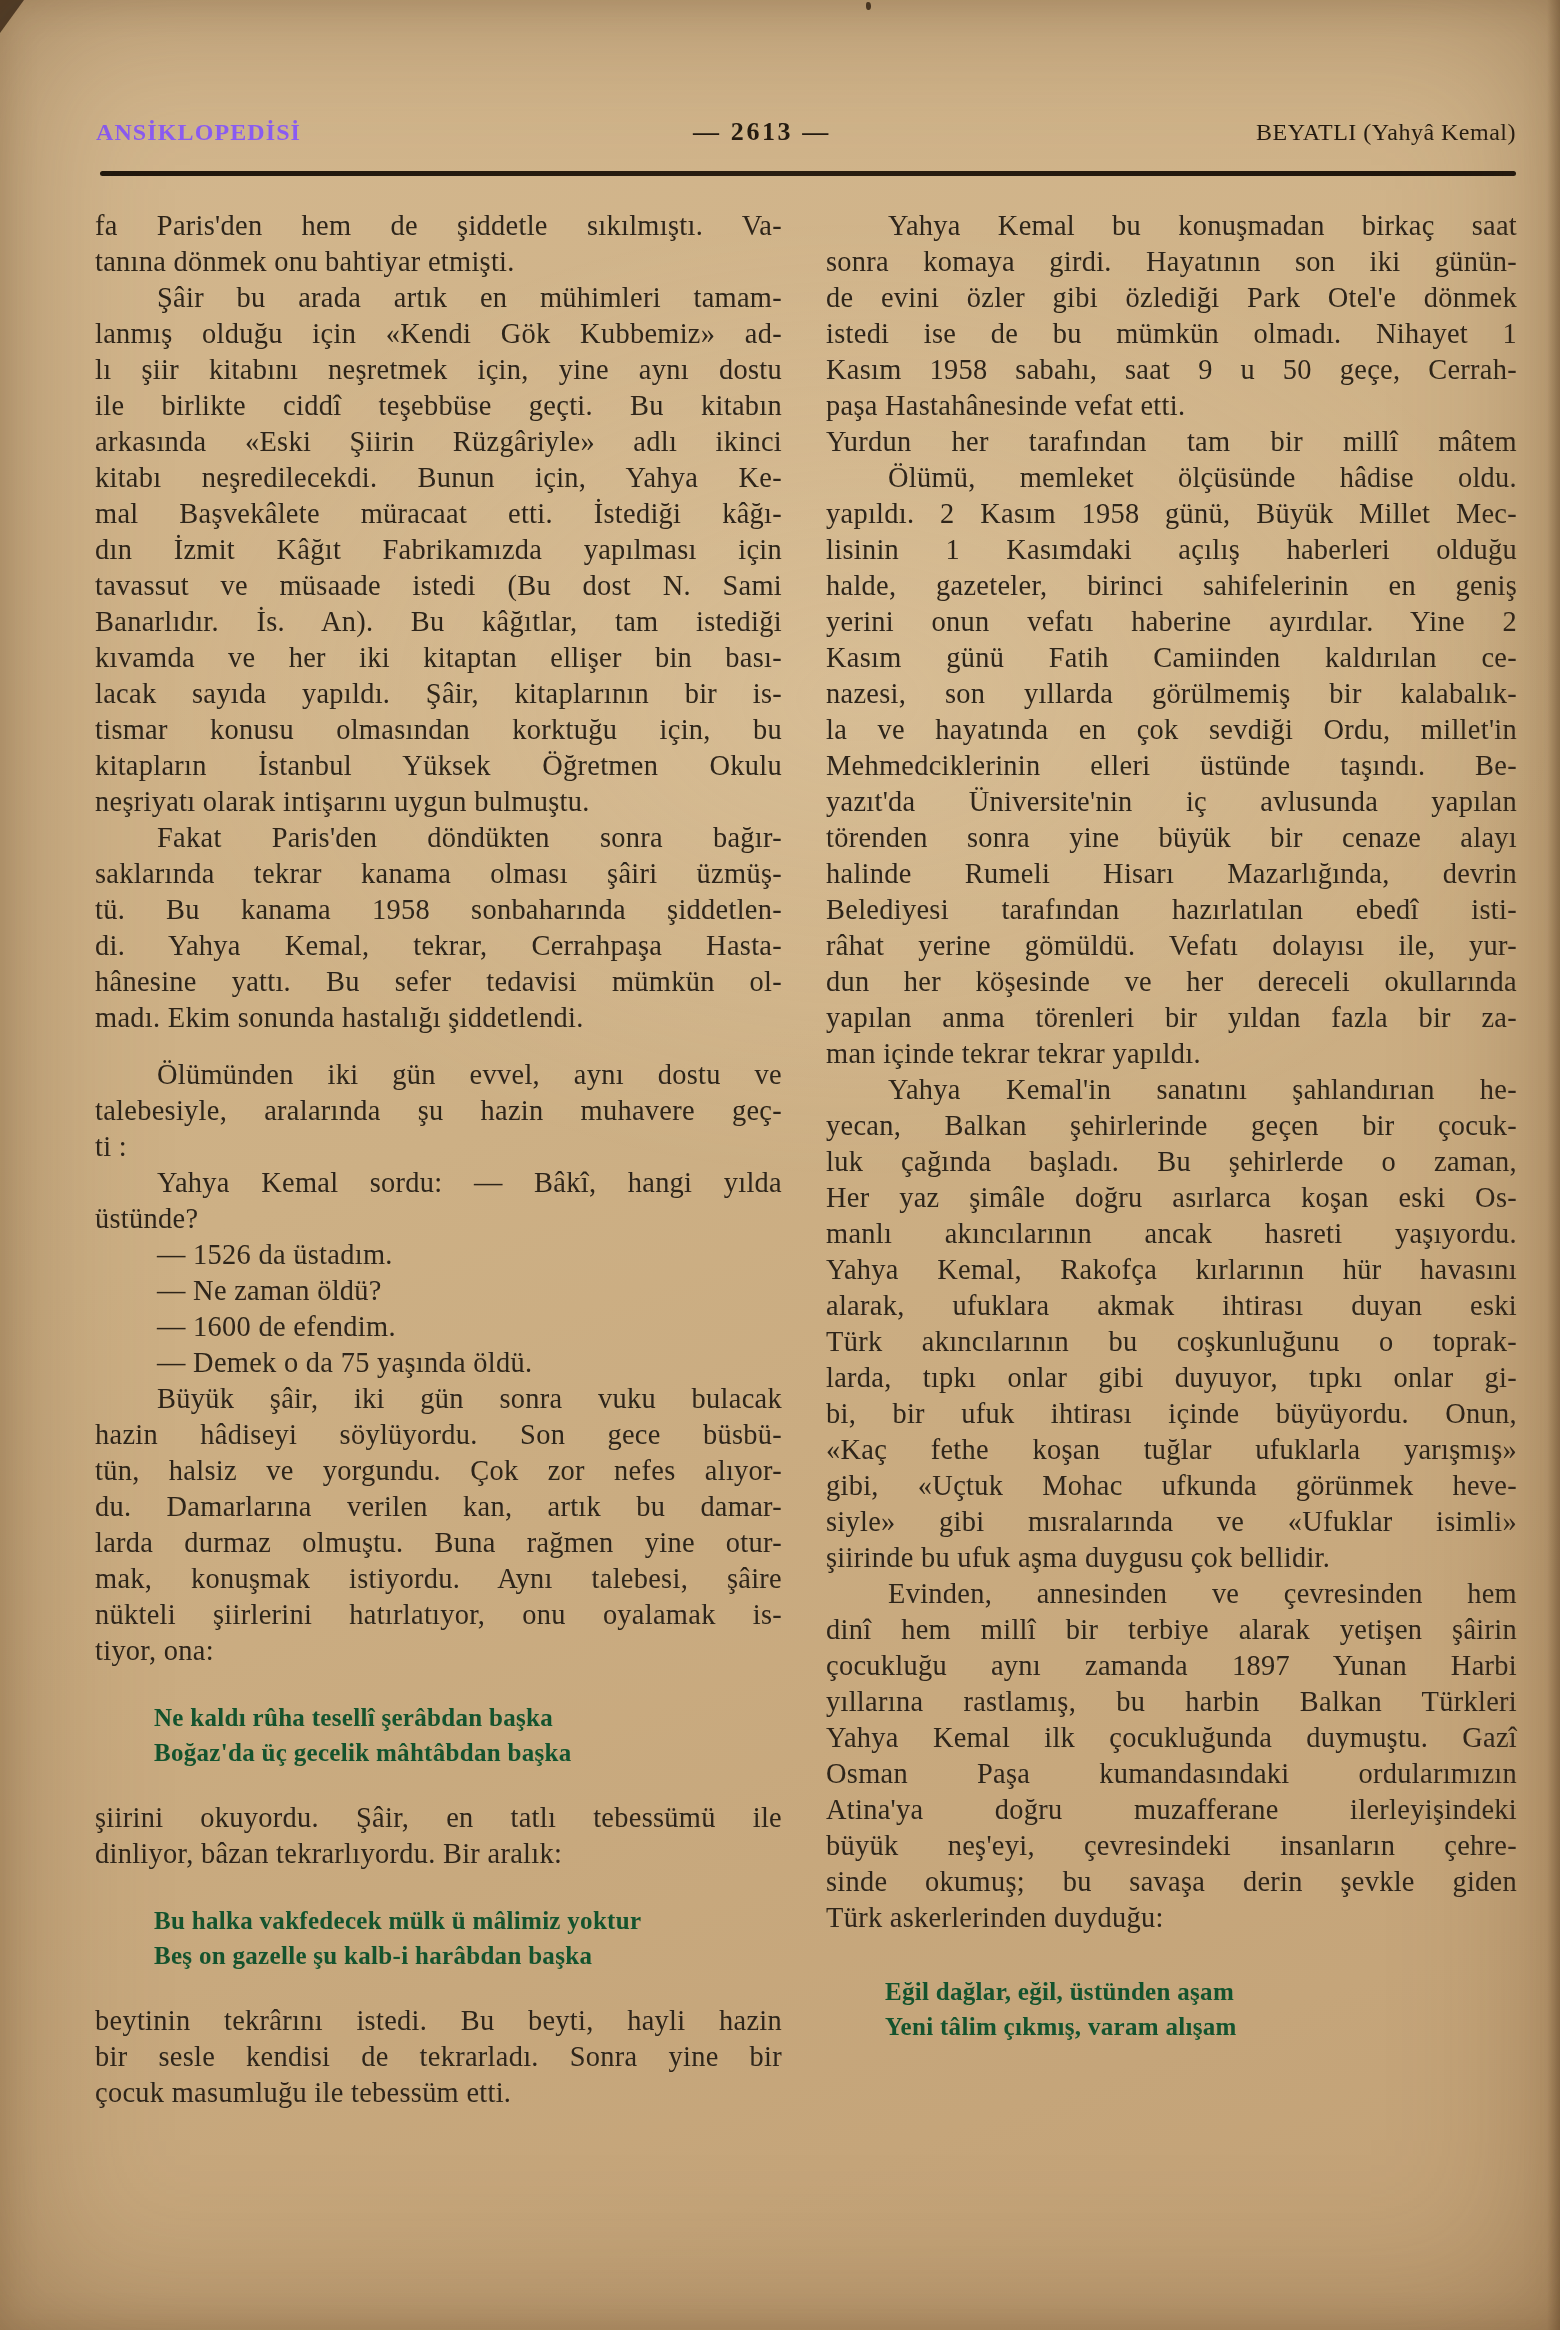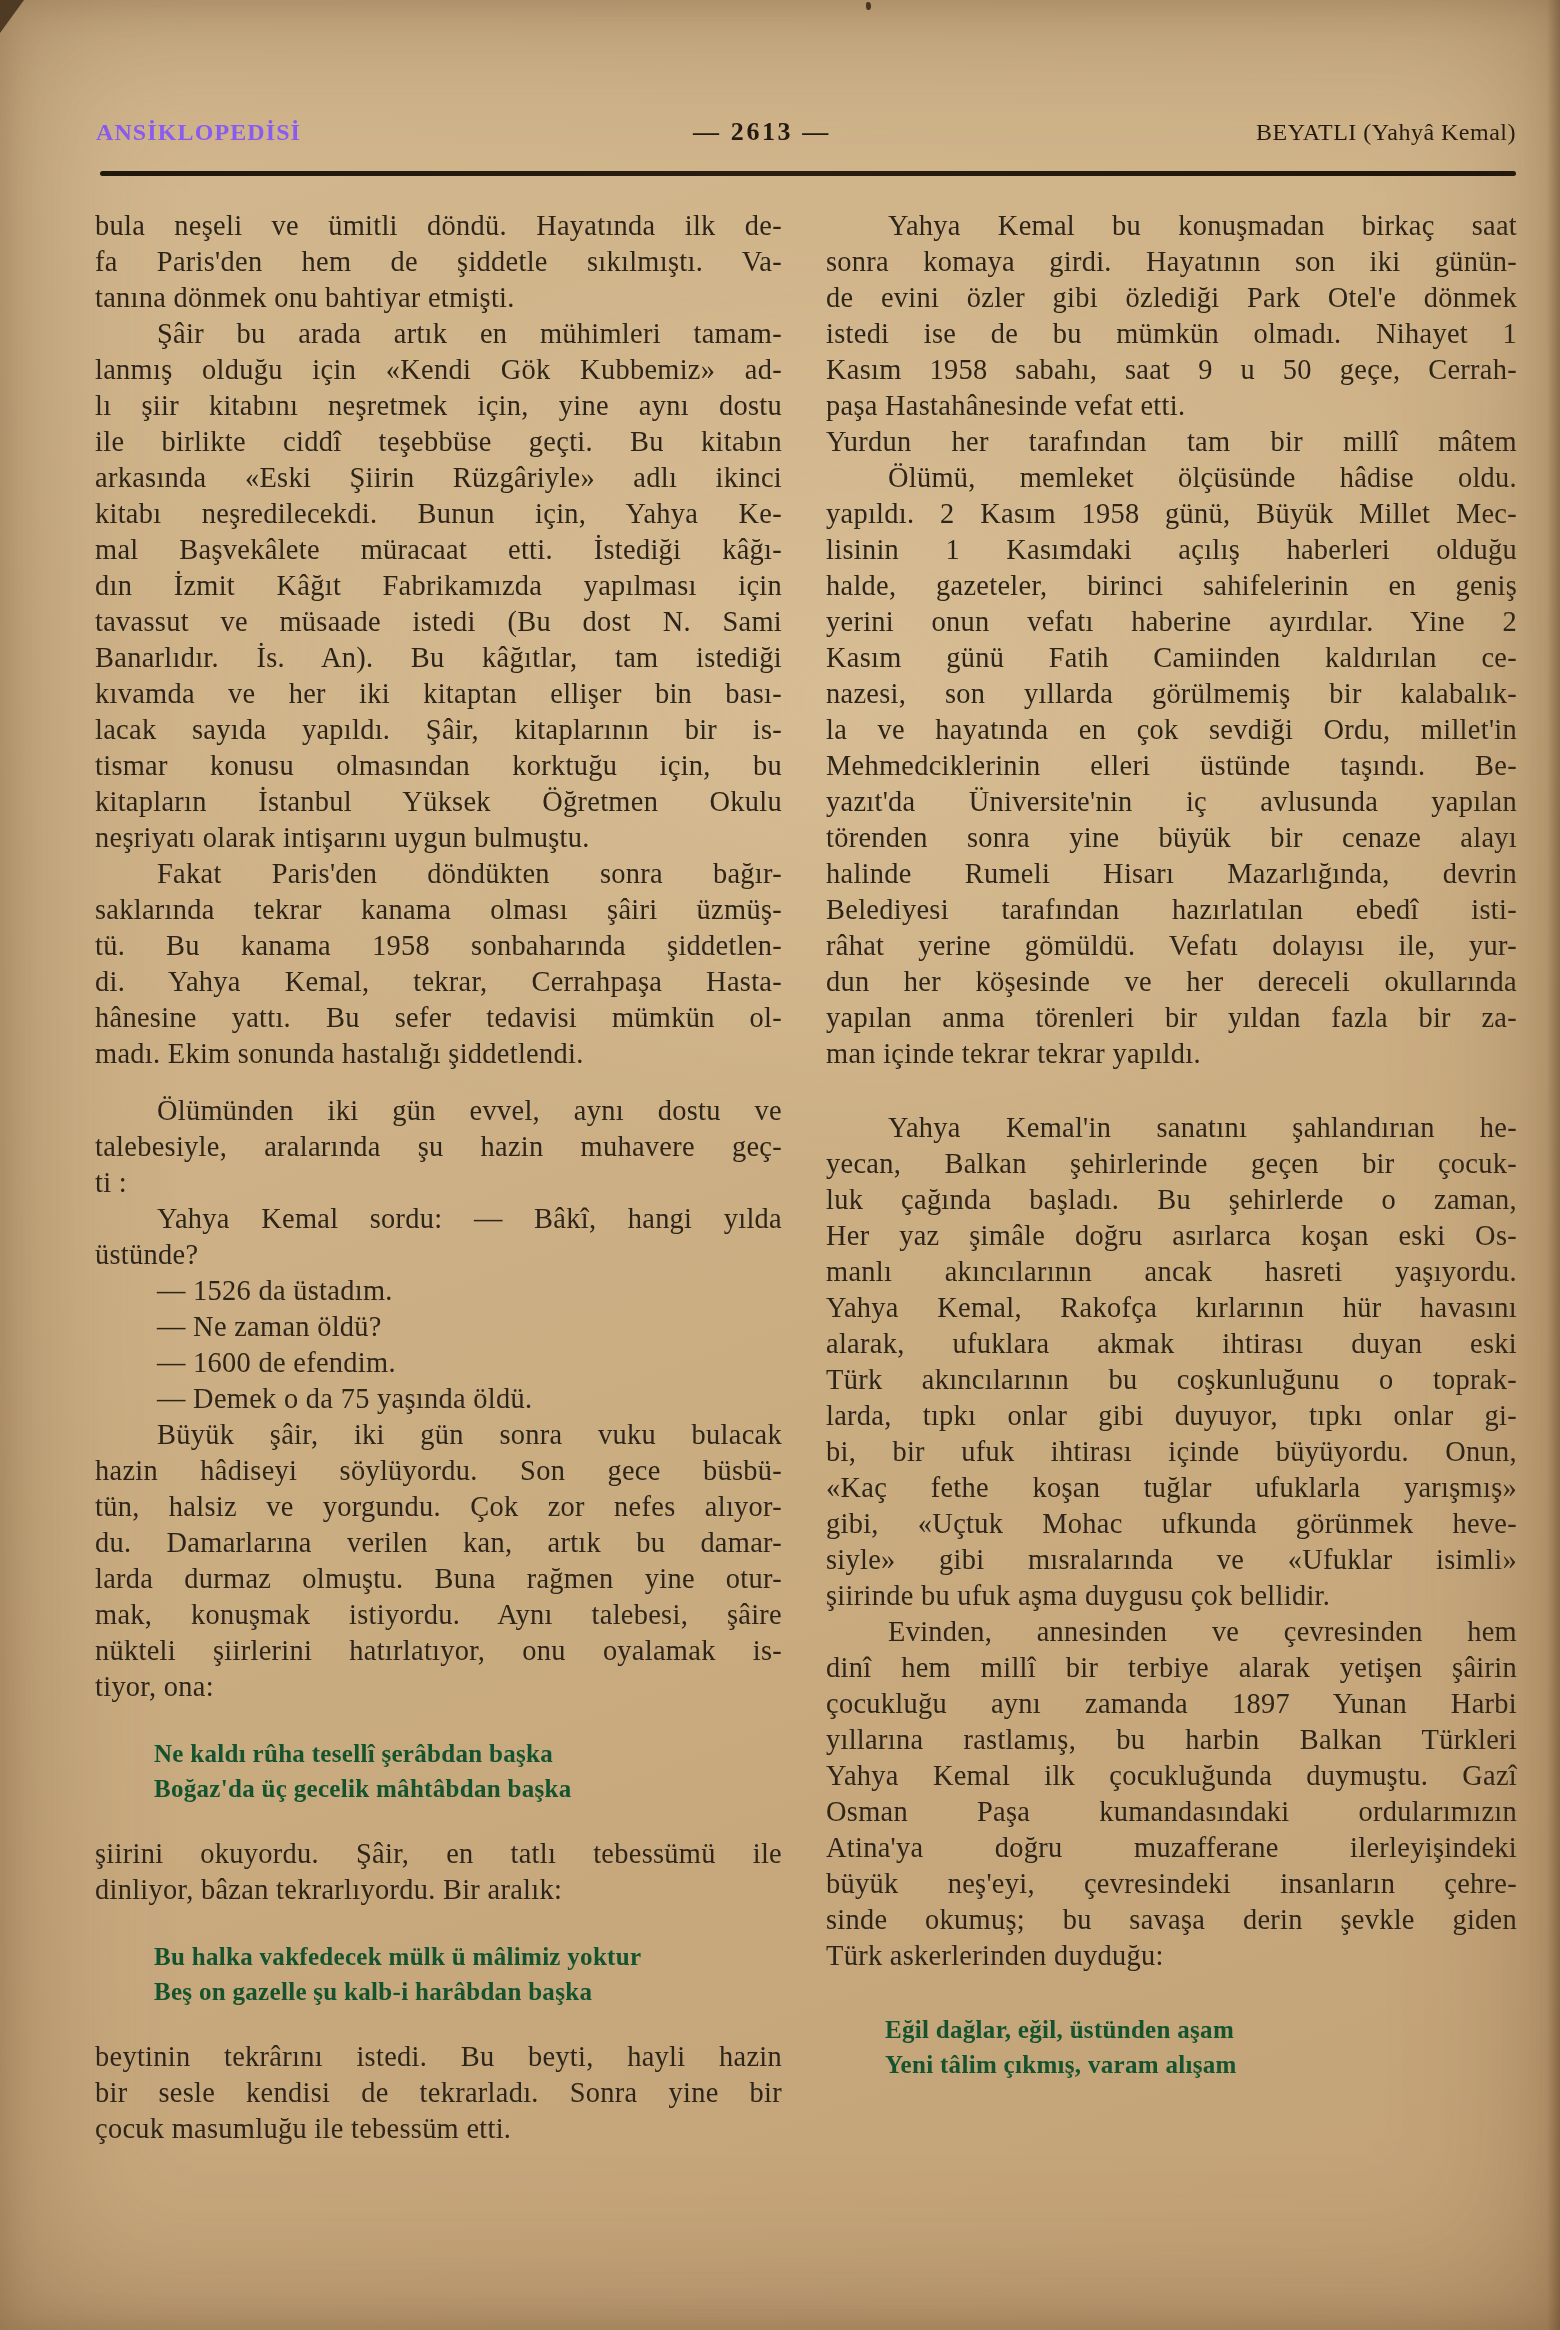--- a/index.html
+++ b/index.html
@@ -75,21 +75,20 @@
 </head>
 <body>
 
 <div class="header-left">ANSİKLOPEDİSİ</div>
 <div class="header-center">— 2613 —</div>
 <div class="header-right">BEYATLI (Yahyâ Kemal)</div>
 <div class="rule"></div>
 
 <div class="col col-left">
     <div class="block para">
-      <div class="line j">bula neşeli ve ümitli döndü. Hayatında ilk de-</div>
       <div class="line j">fa Paris'den hem de şiddetle sıkılmıştı. Va-</div>
       <div class="line">tanına dönmek onu bahtiyar etmişti.</div>
     </div>
     <div class="block para">
       <div class="line j ind">Şâir bu arada artık en mühimleri tamam-</div>
       <div class="line j">lanmış olduğu için «Kendi Gök Kubbemiz» ad-</div>
       <div class="line j">lı şiir kitabını neşretmek için, yine aynı dostu</div>
       <div class="line j">ile birlikte ciddî teşebbüse geçti. Bu kitabın</div>
       <div class="line j">arkasında «Eski Şiirin Rüzgâriyle» adlı ikinci</div>
       <div class="line j">kitabı neşredilecekdi. Bunun için, Yahya Ke-</div>
@@ -182,21 +181,21 @@
       <div class="line j">Mehmedciklerinin elleri üstünde taşındı. Be-</div>
       <div class="line j">yazıt'da Üniversite'nin iç avlusunda yapılan</div>
       <div class="line j">törenden sonra yine büyük bir cenaze alayı</div>
       <div class="line j">halinde Rumeli Hisarı Mazarlığında, devrin</div>
       <div class="line j">Belediyesi tarafından hazırlatılan ebedî isti-</div>
       <div class="line j">râhat yerine gömüldü. Vefatı dolayısı ile, yur-</div>
       <div class="line j">dun her köşesinde ve her dereceli okullarında</div>
       <div class="line j">yapılan anma törenleri bir yıldan fazla bir za-</div>
       <div class="line">man içinde tekrar tekrar yapıldı.</div>
     </div>
-    <div class="block para" style="margin-top: 38px;">
+    <div class="block para" style="">
       <div class="line j ind">Yahya Kemal'in sanatını şahlandırıan he-</div>
       <div class="line j">yecan, Balkan şehirlerinde geçen bir çocuk-</div>
       <div class="line j">luk çağında başladı. Bu şehirlerde o zaman,</div>
       <div class="line j">Her yaz şimâle doğru asırlarca koşan eski Os-</div>
       <div class="line j">manlı akıncılarının ancak hasreti yaşıyordu.</div>
       <div class="line j">Yahya Kemal, Rakofça kırlarının hür havasını</div>
       <div class="line j">alarak, ufuklara akmak ihtirası duyan eski</div>
       <div class="line j">Türk akıncılarının bu coşkunluğunu o toprak-</div>
       <div class="line j">larda, tıpkı onlar gibi duyuyor, tıpkı onlar gi-</div>
       <div class="line j">bi, bir ufuk ihtirası içinde büyüyordu. Onun,</div>

